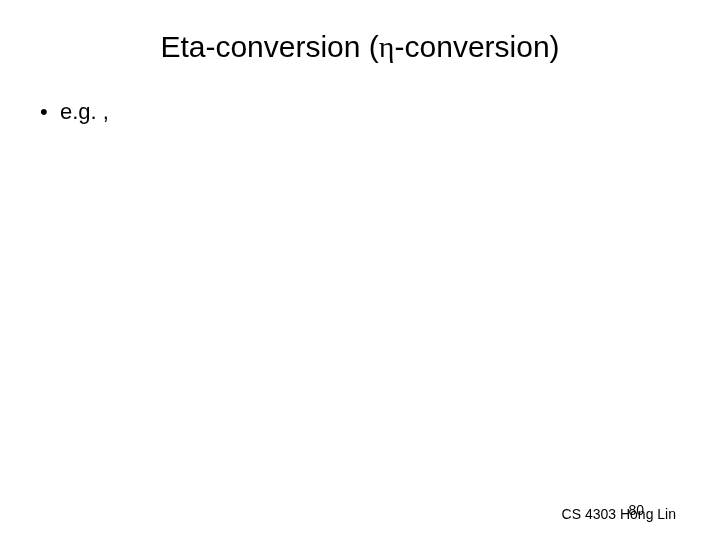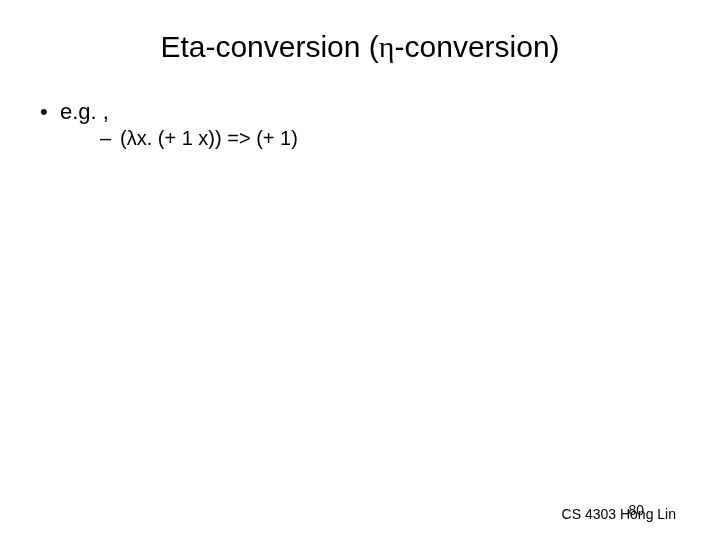--- a/index.html
+++ b/index.html
@@ -24,21 +24,20 @@
 <div class="slide">
   <h1 class="title">
     <span>Eta-conversion (</span><span class="eta">η</span><span>-conversion)</span>
   </h1>
 
   <div class="body">
     <ul class="lvl1">
       <li>
         <span>e.g. ,</span>
         <ul class="lvl2">
-          <li>(λx. (+ 1 x)) =&gt; (+ 1)</li>
         </ul>
       </li>
     </ul>
   </div>
 
   <div class="pagenum">80</div>
   <div class="footer">CS 4303 Hong Lin</div>
 </div>
 
 </body></html>

